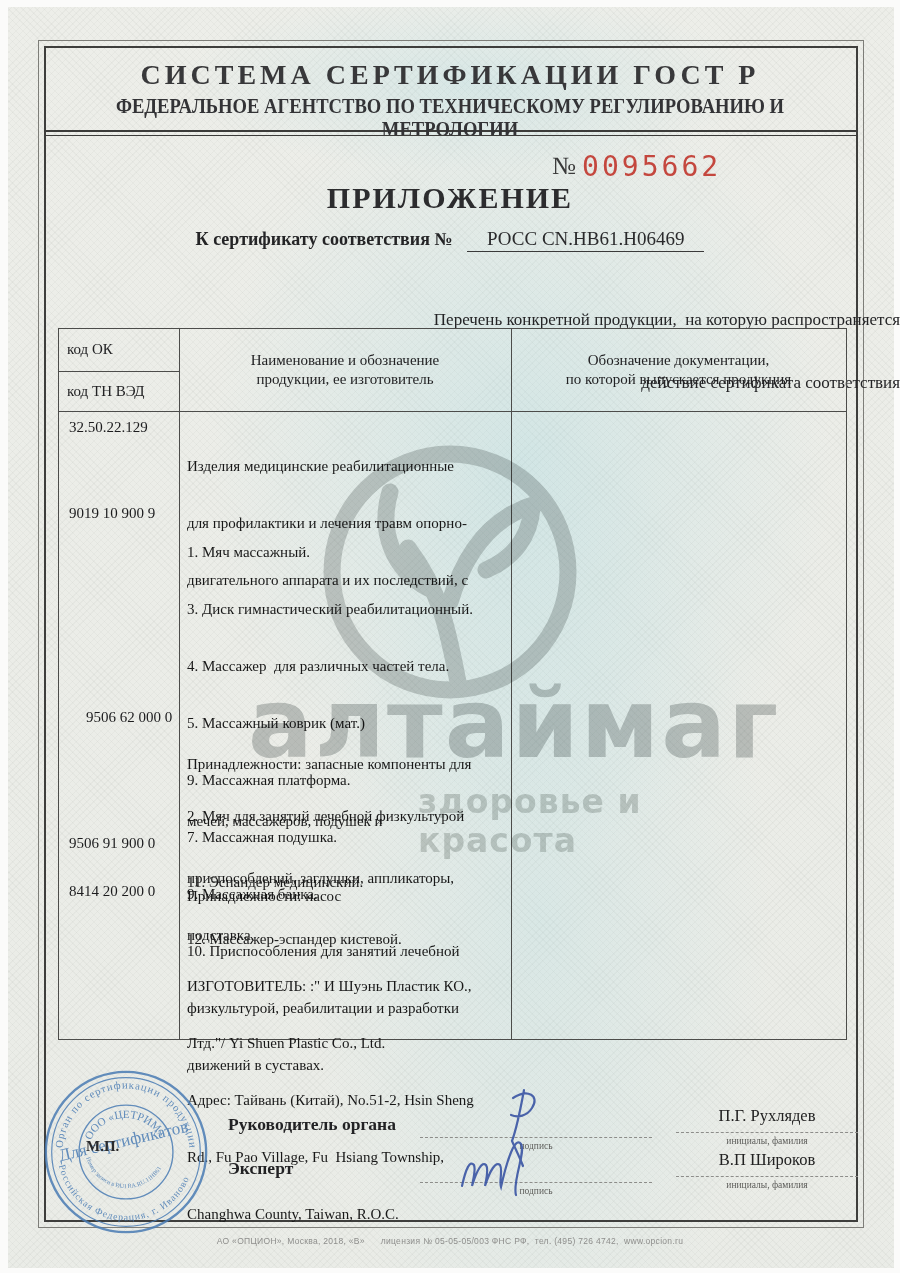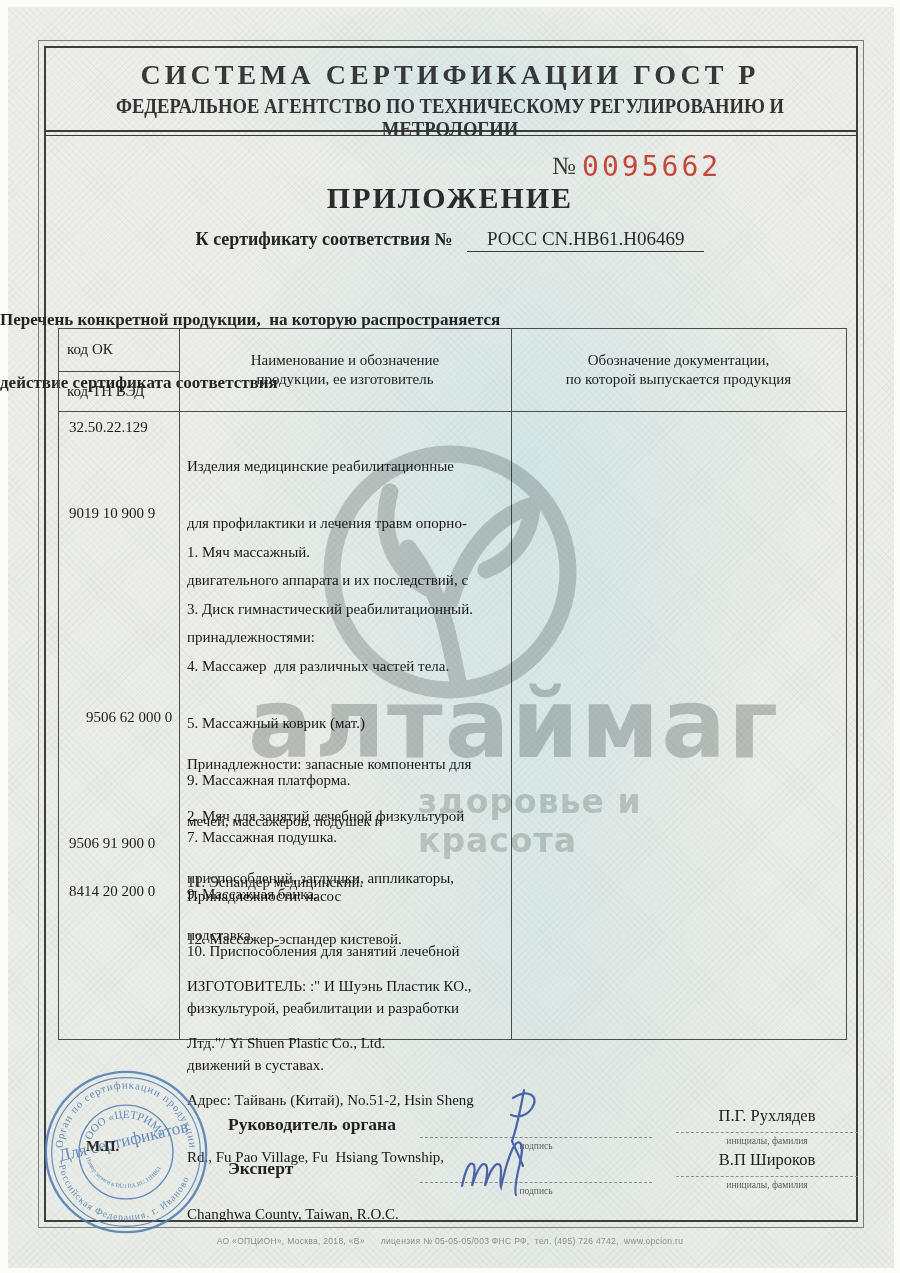--- a/index.html
+++ b/index.html
@@ -22,22 +22,22 @@
   .h2{margin-top:4px;font-size:20px;font-weight:bold;color:#333336;transform:scaleX(0.93);}
   .blank-no{position:absolute;left:552px;top:150px;font-size:25px;color:#3a3a3a;}
   .blank-no .digits{font-family:"DejaVu Sans Mono", monospace;font-size:28px;letter-spacing:3px;
                     color:#c4473e;vertical-align:-2px;}
   .doc-title{position:absolute;left:0;top:181px;width:100%;text-align:center;
              font-size:30px;font-weight:bold;letter-spacing:2px;color:#2c2c2e;}
   .cert-line{position:absolute;left:0;top:228px;width:100%;text-align:center;font-size:18px;}
   .cert-line .lbl{font-weight:bold;color:#242426;}
   .cert-line .val{display:inline-block;margin-left:10px;padding:0 20px 1px 20px;
                   border-bottom:1.5px solid #3a3a3a;font-size:19px;color:#2a2a2c;}
-  .subtitle{position:absolute;left:0;top:267px;width:100%;text-align:left;
-            font-size:17px;font-weight:bold;line-height:21px;color:#242426;white-space:pre;}
+  .subtitle{position:absolute;left:0;top:267px;width:100%;text-align:right;
+            font-size:17px;font-weight:normal;line-height:21px;color:#242426;white-space:pre;}
   
   .watermark{position:absolute;left:0;top:0;width:794px;height:1273px;mix-blend-mode:multiply;
              pointer-events:none;z-index:3;}
   .wm-word{position:absolute;left:248px;top:668px;font-family:"DejaVu Sans", sans-serif;
            font-weight:bold;font-size:96px;color:#a6abab;opacity:0.62;letter-spacing:2px;}
   .wm-sub{position:absolute;left:418px;top:782px;font-family:"DejaVu Sans", sans-serif;
           font-weight:bold;font-size:33px;color:#b2b7b5;opacity:0.6;letter-spacing:1px;}
   
   .tbl{position:absolute;left:58px;top:328px;width:787px;height:710px;border:1.5px solid #4c4c4a;z-index:2;}
   .v1{position:absolute;left:120px;top:0;bottom:0;width:1px;background:#4c4c4a;}
@@ -127,21 +127,20 @@
     <div class="code" style="top:90px;">32.50.22.129</div>
     <div class="code" style="top:176px;">9019 10 900 9</div>
     <div class="code" style="top:380px;margin-left:17px;">9506 62 000 0</div>
     <div class="code" style="top:506px;">9506 91 900 0</div>
     <div class="code" style="top:554px;">8414 20 200 0</div>
 
     <div class="para" style="top:90px;">
       <div>Изделия медицинские реабилитационные</div>
       <div>для профилактики и лечения травм опорно-</div>
       <div>двигательного аппарата и их последствий, с</div>
-      <div>принадлежностями:</div>
     </div>
 
     <div class="para" style="top:176px;">
       <div>1. Мяч массажный.</div>
       <div>3. Диск гимнастический реабилитационный.</div>
       <div>4. Массажер  для различных частей тела.</div>
       <div>5. Массажный коврик (мат.)</div>
       <div>9. Массажная платформа.</div>
       <div>7. Массажная подушка.</div>
       <div>9. Массажная банка.</div>

